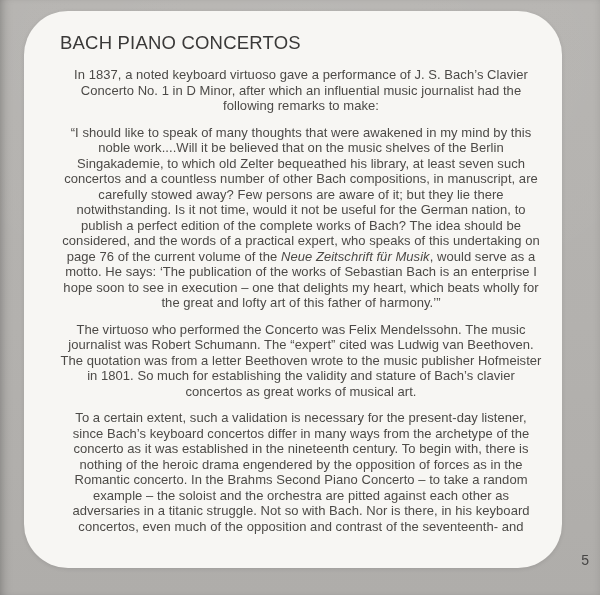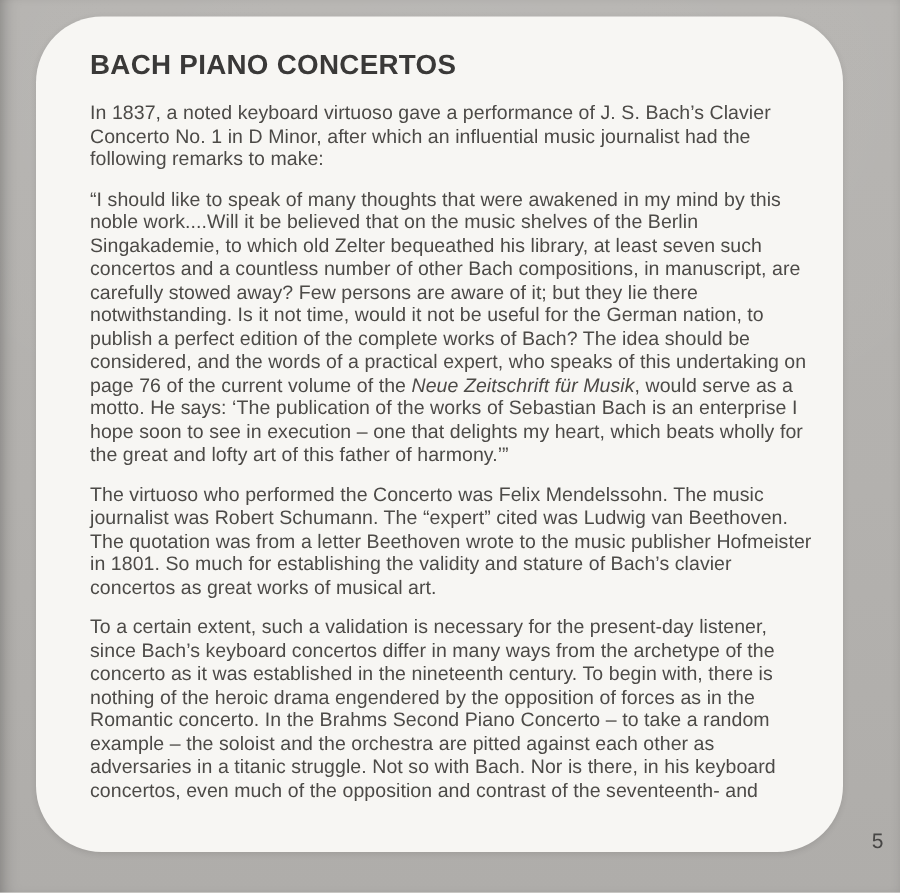--- a/index.html
+++ b/index.html
@@ -32,31 +32,31 @@
     top: 11px;
     width: 538px;
     height: 557px;
     background: var(--card);
     border-radius: 44px;
     box-shadow: 0 1px 4px rgba(0,0,0,0.10);
     padding: 21px 20px 0 36px;
   }
   .card h1 {
     font-size: 18.5px;
-    font-weight: bold;
+    font-weight: normal;
     letter-spacing: 0.2px;
     color: var(--title);
     margin: 0 0 13px 0;
   }
   .card p {
     font-size: 13px;
     line-height: 15.5px;
     color: var(--text);
     margin: 0 0 11px 0;
-    text-align: left;
+    text-align: center;
     letter-spacing: 0.05px;
   }
   .card p em { }
   .page-number {
     position: absolute;
     right: 11px;
     top: 552px;
     font-size: 14px;
     font-weight: 500;
     color: var(--page_number);

